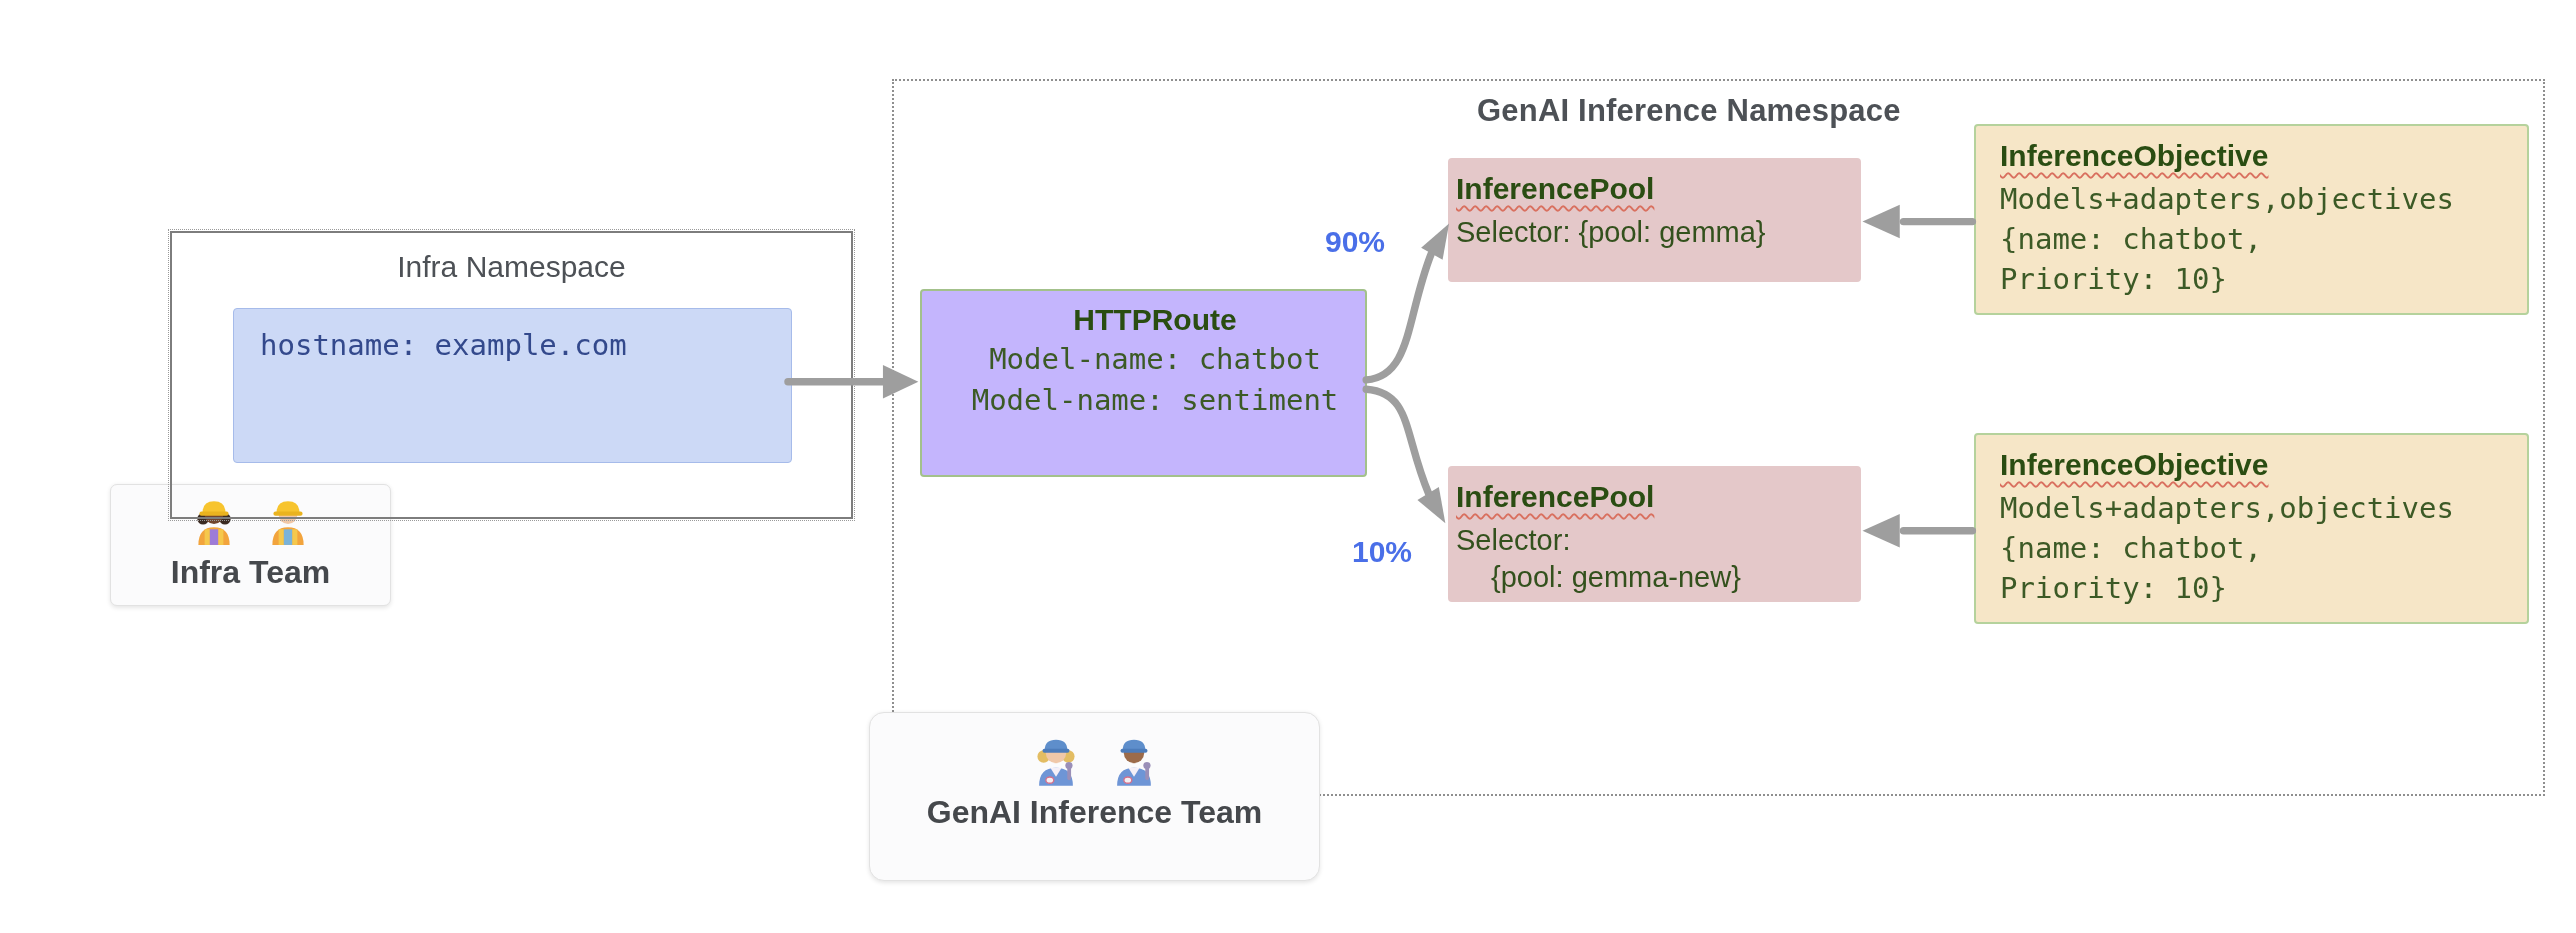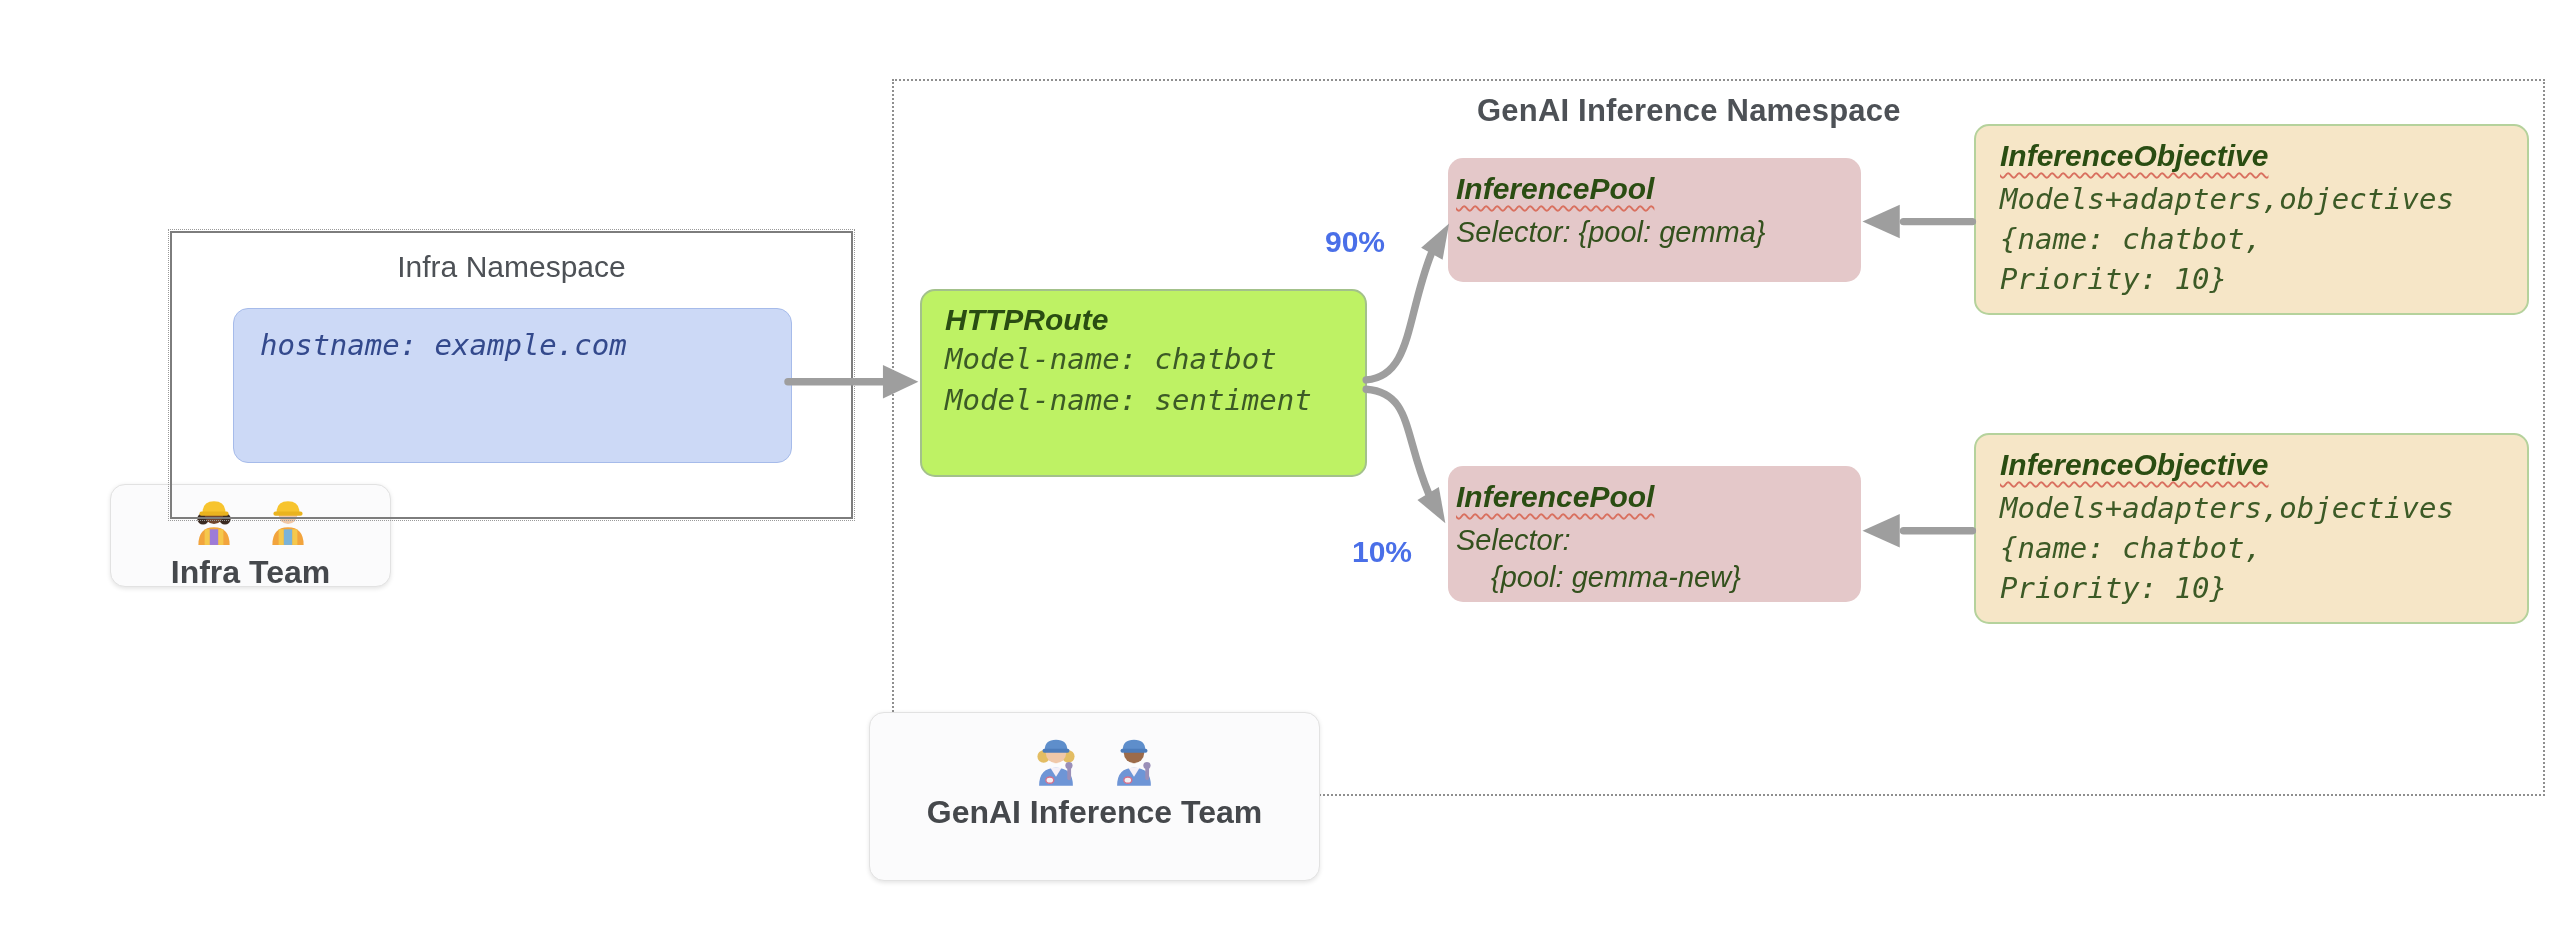--- a/index.html
+++ b/index.html
@@ -31,33 +31,34 @@
     background:transparent;
     z-index:3;
   }
   .infra-ns-title{
     left:170px;top:250px;width:683px;text-align:center;
     font-size:30px;font-weight:400;color:#4d5156;
     z-index:3;
   }
 
   
-  .resbox{box-sizing:border-box;border-radius:15px;z-index:4;font-style:italic;}
+  .resbox{box-sizing:border-box;border-radius:4px;z-index:4;}
   .gateway{
     left:233px;top:308px;width:559px;height:155px;
     background:#ccd9f6;border:1.9px solid #a6bbea;
     padding:15px 0 0 26px;
   }
   .gateway .title{font-size:31px;font-weight:700;color:#2e4590;margin-bottom:2.8px;}
   .gateway .mono{font-family:"DejaVu Sans Mono", monospace;font-size:29px;line-height:42px;color:#33498c;}
 
   .httproute{
     left:920px;top:289px;width:447px;height:188px;
-    background:#bef264;border:2.3px solid #a3c18b;
+    background:#c4b5fd;border:2.3px solid #a3c18b;
     padding:12px 0 0 23px;
+    text-align:center;
   }
   .httproute .title{font-size:30px;font-weight:700;color:#2a4d12;margin-bottom:1.9px;}
   .httproute .mono{font-family:"DejaVu Sans Mono", monospace;font-size:29px;line-height:41px;color:#3c5a26;}
 
   .pool{
     background:#e4c8c9;border:none;
     padding:14px 0 0 8px;
   }
   .pool-top{left:1448px;top:158px;width:413px;height:124px;}
   .pool-bottom{left:1448px;top:466px;width:413px;height:136px;}
@@ -83,21 +84,21 @@
     text-underline-offset:5.6px;
   }
 
   
   .teambox{
     box-sizing:border-box;border-radius:15px;
     background:#fbfbfc;border:1.9px solid #e2e2e2;
     box-shadow:0 1.9px 4.7px rgba(0,0,0,.10);
     text-align:center;
   }
-  .infra-team{left:110px;top:484px;width:281px;height:103px;padding-top:12px;z-index:2;}
+  .infra-team{left:110px;top:484px;width:281px;height:122px;padding-top:12px;z-index:2;border-radius:7px;}
   .genai-team{left:869px;top:712px;width:451px;height:169px;padding-top:20.5px;z-index:6;}
   .team-icons{display:flex;justify-content:center;gap:24px;align-items:flex-end;}
   .team-label{font-size:32px;font-weight:700;color:#45484c;margin-top:3.7px;}
 
   
   .pct{
     font-size:30px;font-weight:700;color:#4a6fe8;z-index:5;
   }
   .pct-90{left:1325px;top:225px;}
   .pct-10{left:1352px;top:535px;}

